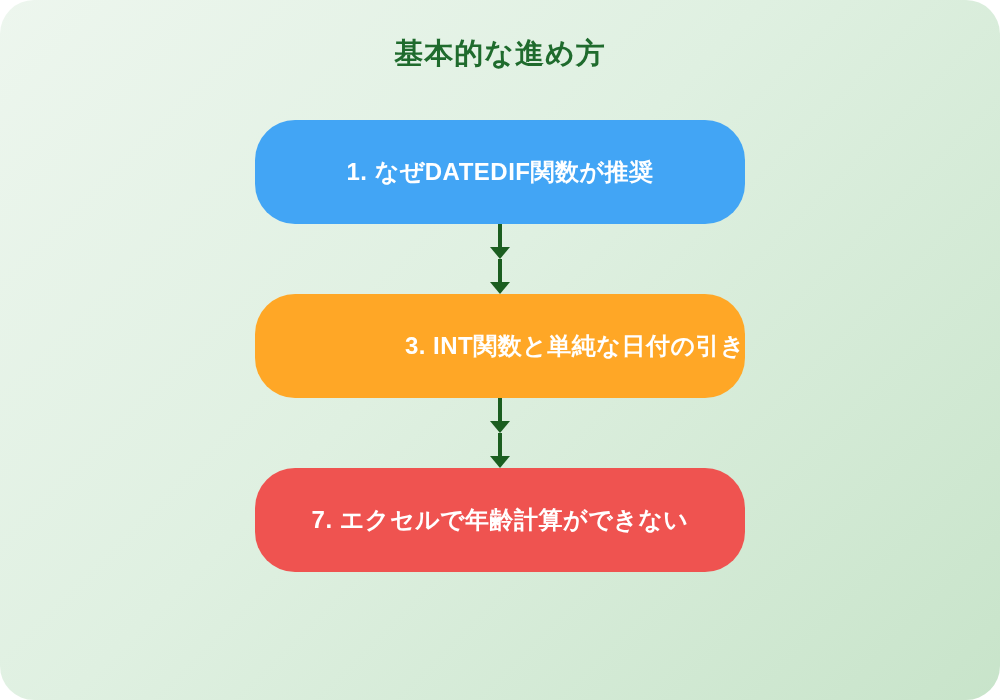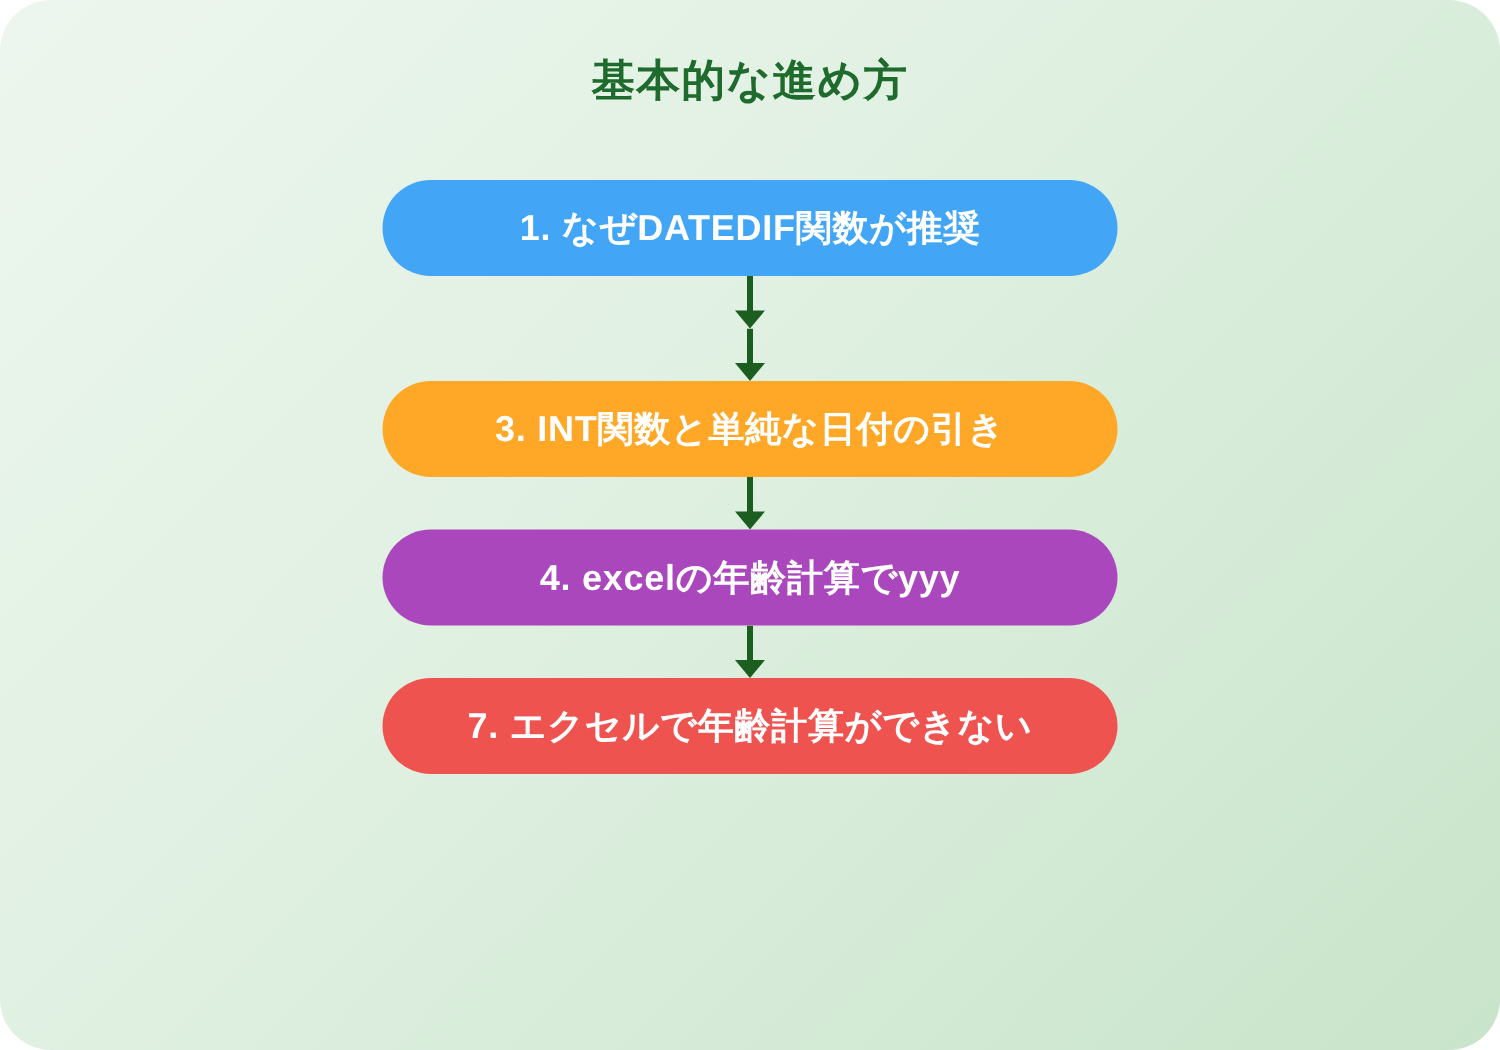--- a/index.html
+++ b/index.html
@@ -27,21 +27,21 @@
     letter-spacing: 1px;
   }
   .flow {
     margin-top: 46px;
     display: flex;
     flex-direction: column;
     align-items: center;
   }
   .step {
     width: 490px;
-    height: 64px;
+    height: 104px;
     border-radius: 40px;
     display: flex;
     align-items: center;
     justify-content: center;
   }
   .step-label {
     color: #ffffff;
     font-size: 24px;
     font-weight: 700;
     letter-spacing: 0.5px;
@@ -76,34 +76,31 @@
     </div>
 
 
     <div class="arrow">
       <svg width="22" height="35" viewBox="0 0 22 35">
         <line x1="11" y1="0" x2="11" y2="25" stroke-width="4" stroke="#1b5e20"></line>
         <polygon points="1,23 21,23 11,35" fill="#1b5e20"></polygon>
       </svg>
     </div>
 
-    <div class="step" style="background: rgb(255, 167, 38);">
+    <div class="step" style="background: rgb(255, 167, 38); justify-content: flex-end;">
       <span class="step-label">3. INT関数と単純な日付の引き</span>
     </div>
 
     <div class="arrow">
       <svg width="22" height="35" viewBox="0 0 22 35">
         <line x1="11" y1="0" x2="11" y2="25" stroke-width="4" stroke="#1b5e20"></line>
         <polygon points="1,23 21,23 11,35" fill="#1b5e20"></polygon>
       </svg>
     </div>
 
-    <div class="step" style="background: rgb(171, 71, 188);">
-      <span class="step-label">4. excelの年齢計算でyyy</span>
-    </div>
 
     <div class="arrow">
       <svg width="22" height="35" viewBox="0 0 22 35">
         <line x1="11" y1="0" x2="11" y2="25" stroke-width="4" stroke="#1b5e20"></line>
         <polygon points="1,23 21,23 11,35" fill="#1b5e20"></polygon>
       </svg>
     </div>
 
     <div class="step" style="background: rgb(239, 83, 80);">
       <span class="step-label">7. エクセルで年齢計算ができない</span>

